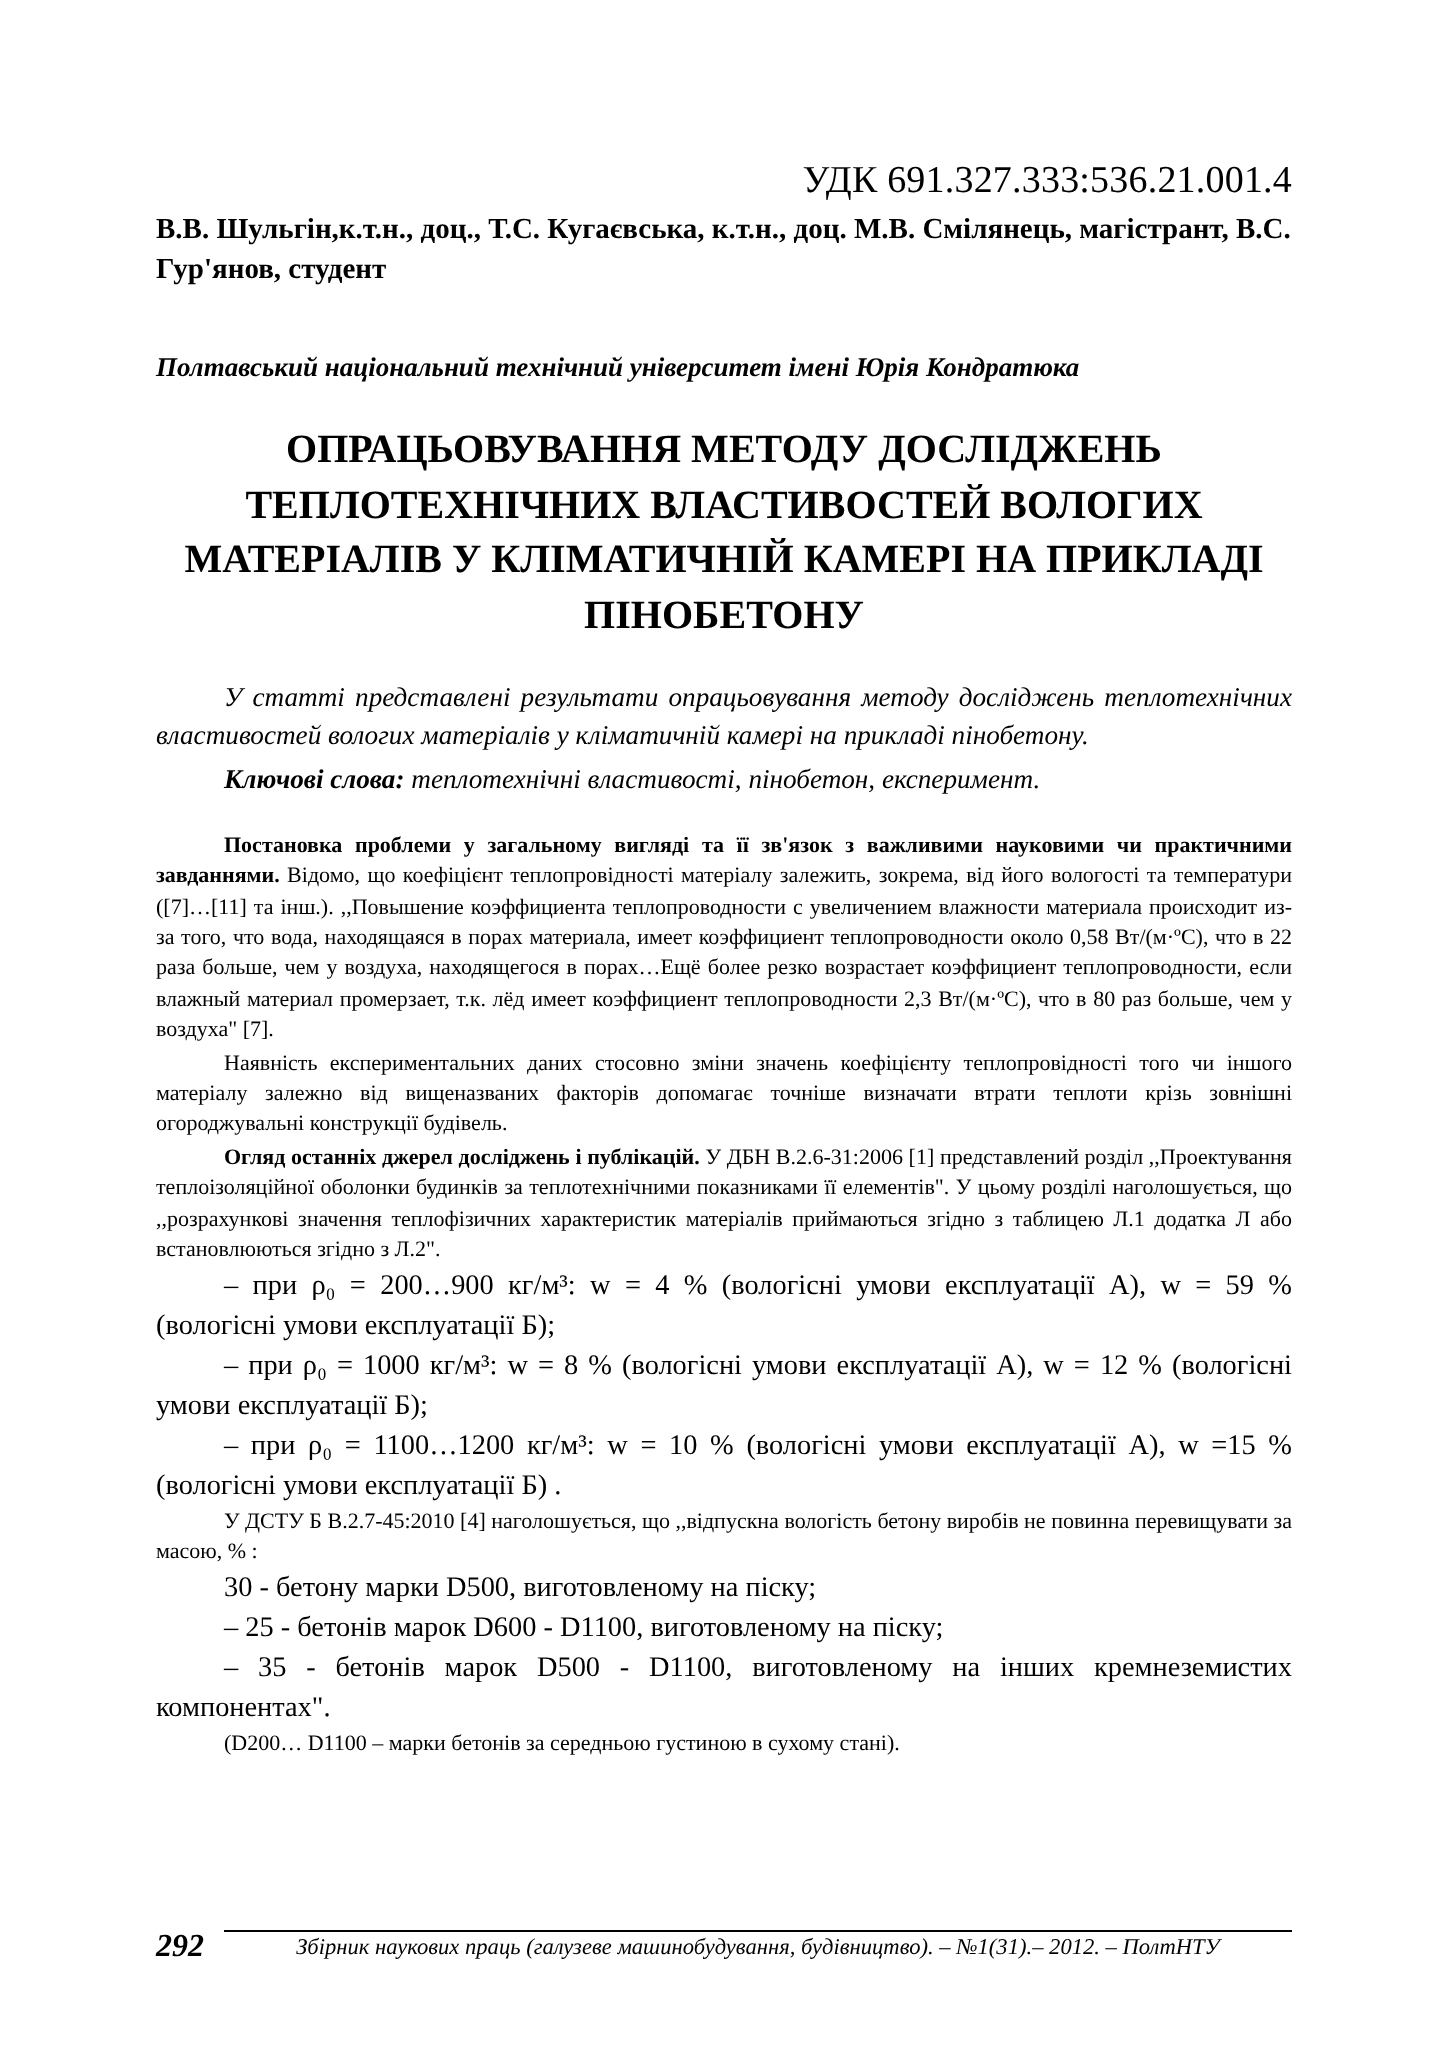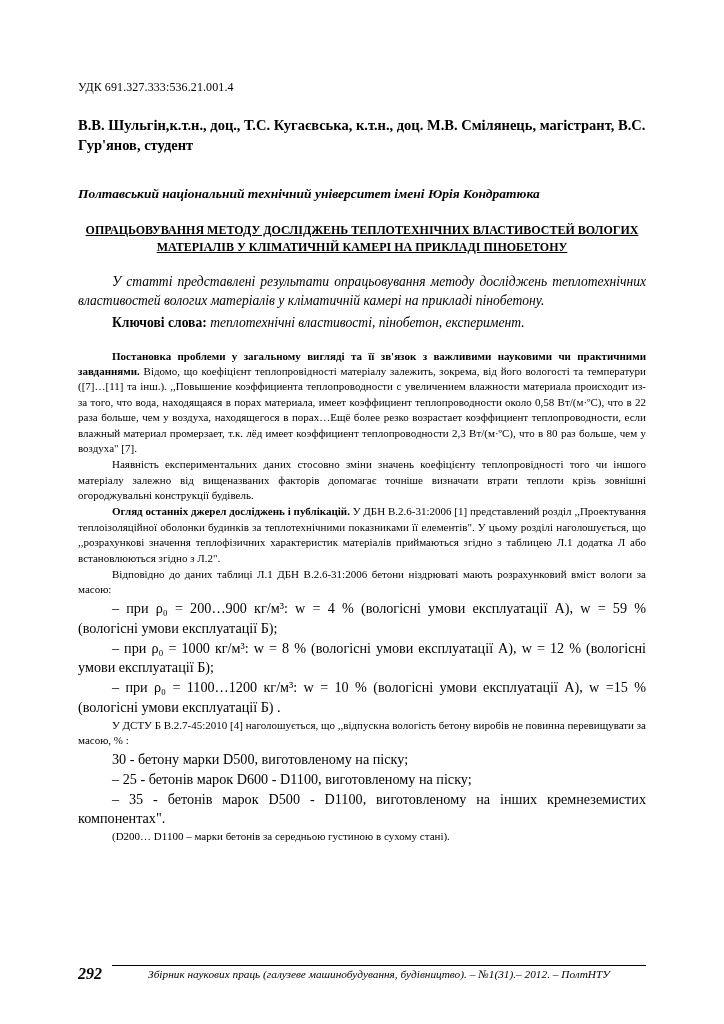--- a/index.html
+++ b/index.html
@@ -16,62 +16,63 @@
     overflow: hidden;
   }
   .page {
     width: 724px;
     height: 1024px;
     box-sizing: border-box;
     padding: 80px 78px 0 78px;
     position: relative;
   }
   .udc {
-    font-size: 12px;
-    margin-bottom: 20px;
+    font-size: 19px;
+    margin-bottom: 3px;
     letter-spacing: 0.1px;
+    text-align: right;
   }
   .authors {
     font-size: 14.5px;
     font-weight: bold;
     line-height: 1.38;
     margin-bottom: 17px;
   }
   .affiliation {
     font-size: 13.5px;
     font-weight: bold;
     font-style: italic;
     margin-bottom: 20px;
     margin-top: 31px;
   }
   .title {
-    font-size: 12px;
+    font-size: 20px;
     font-weight: bold;
     text-align: center;
     line-height: 1.38;
     margin: 0 4px 18px 4px;
-    text-decoration: underline;
   }
   .abstract {
     font-size: 13.6px;
     font-style: italic;
     text-align: justify;
     line-height: 1.36;
     text-indent: 34px;
     margin-bottom: 4px;
   }
   .keywords {
     font-size: 13.6px;
     text-align: justify;
     line-height: 1.36;
     text-indent: 34px;
     margin-bottom: 16px;
   }
   .keywords .kw-label {
     font-weight: bold;
+    font-style: italic;
   }
   .keywords .kw-text {
     font-style: italic;
   }
   p.body {
     font-size: 11px;
     text-align: justify;
     line-height: 1.40;
     text-indent: 34px;
     margin: 0 0 1px 0;
@@ -141,21 +142,20 @@
   <p class="body">
     <span class="b">Постановка проблеми у загальному вигляді та її зв'язок з важливими науковими чи практичними завданнями.</span><span> Відомо, що коефіцієнт теплопровідності матеріалу залежить, зокрема, від його вологості та температури ([7]…[11] та інш.). ,,Повышение коэффициента теплопроводности с увеличением влажности материала происходит из-за того, что вода, находящаяся в порах материала, имеет коэффициент теплопроводности около 0,58 Вт/(м·ºС), что в 22 раза больше, чем у воздуха, находящегося в порах…Ещё более резко возрастает коэффициент теплопроводности, если влажный материал промерзает, т.к. лёд имеет коэффициент теплопроводности 2,3 Вт/(м·ºС), что в 80 раз больше, чем у воздуха" [7].</span>
   </p>
 
   <p class="body">Наявність експериментальних даних стосовно зміни значень коефіцієнту теплопровідності того чи іншого матеріалу залежно від вищеназваних факторів допомагає точніше визначати втрати теплоти крізь зовнішні огороджувальні конструкції будівель.</p>
 
   <p class="body">
     <span class="b">Огляд останніх джерел досліджень і публікацій.</span><span> У ДБН В.2.6-31:2006 [1] представлений розділ ,,Проектування теплоізоляційної оболонки будинків за теплотехнічними показниками її елементів". У цьому розділі наголошується, що ,,розрахункові значення теплофізичних характеристик матеріалів приймаються згідно з таблицею Л.1 додатка Л або встановлюються згідно з Л.2".</span>
   </p>
 
-  <p class="body">Відповідно до даних таблиці Л.1 ДБН В.2.6-31:2006 бетони ніздрюваті мають розрахунковий вміст вологи за масою:</p>
 
   <p class="dash-item">– при ρ₀ = 200…900 кг/м³:  w = 4 % (вологісні умови експлуатації А), w = 59 % (вологісні умови експлуатації Б);</p>
   <p class="dash-item">– при ρ₀ = 1000 кг/м³:  w = 8 % (вологісні умови експлуатації А), w = 12 % (вологісні умови експлуатації Б);</p>
   <p class="dash-item">– при ρ₀ = 1100…1200 кг/м³: w = 10 % (вологісні умови експлуатації А), w =15 % (вологісні умови експлуатації Б) .</p>
 
   <p class="body">У ДСТУ Б В.2.7-45:2010 [4] наголошується, що ,,відпускна вологість бетону виробів не повинна перевищувати за масою, % :</p>
 
   <p class="dash-item">30 - бетону марки D500, виготовленому на піску;</p>
   <p class="dash-item">– 25 - бетонів марок D600 - D1100, виготовленому на піску;</p>
   <p class="dash-item">–  35 - бетонів марок D500 - D1100, виготовленому на інших кремнеземистих компонентах".</p>

